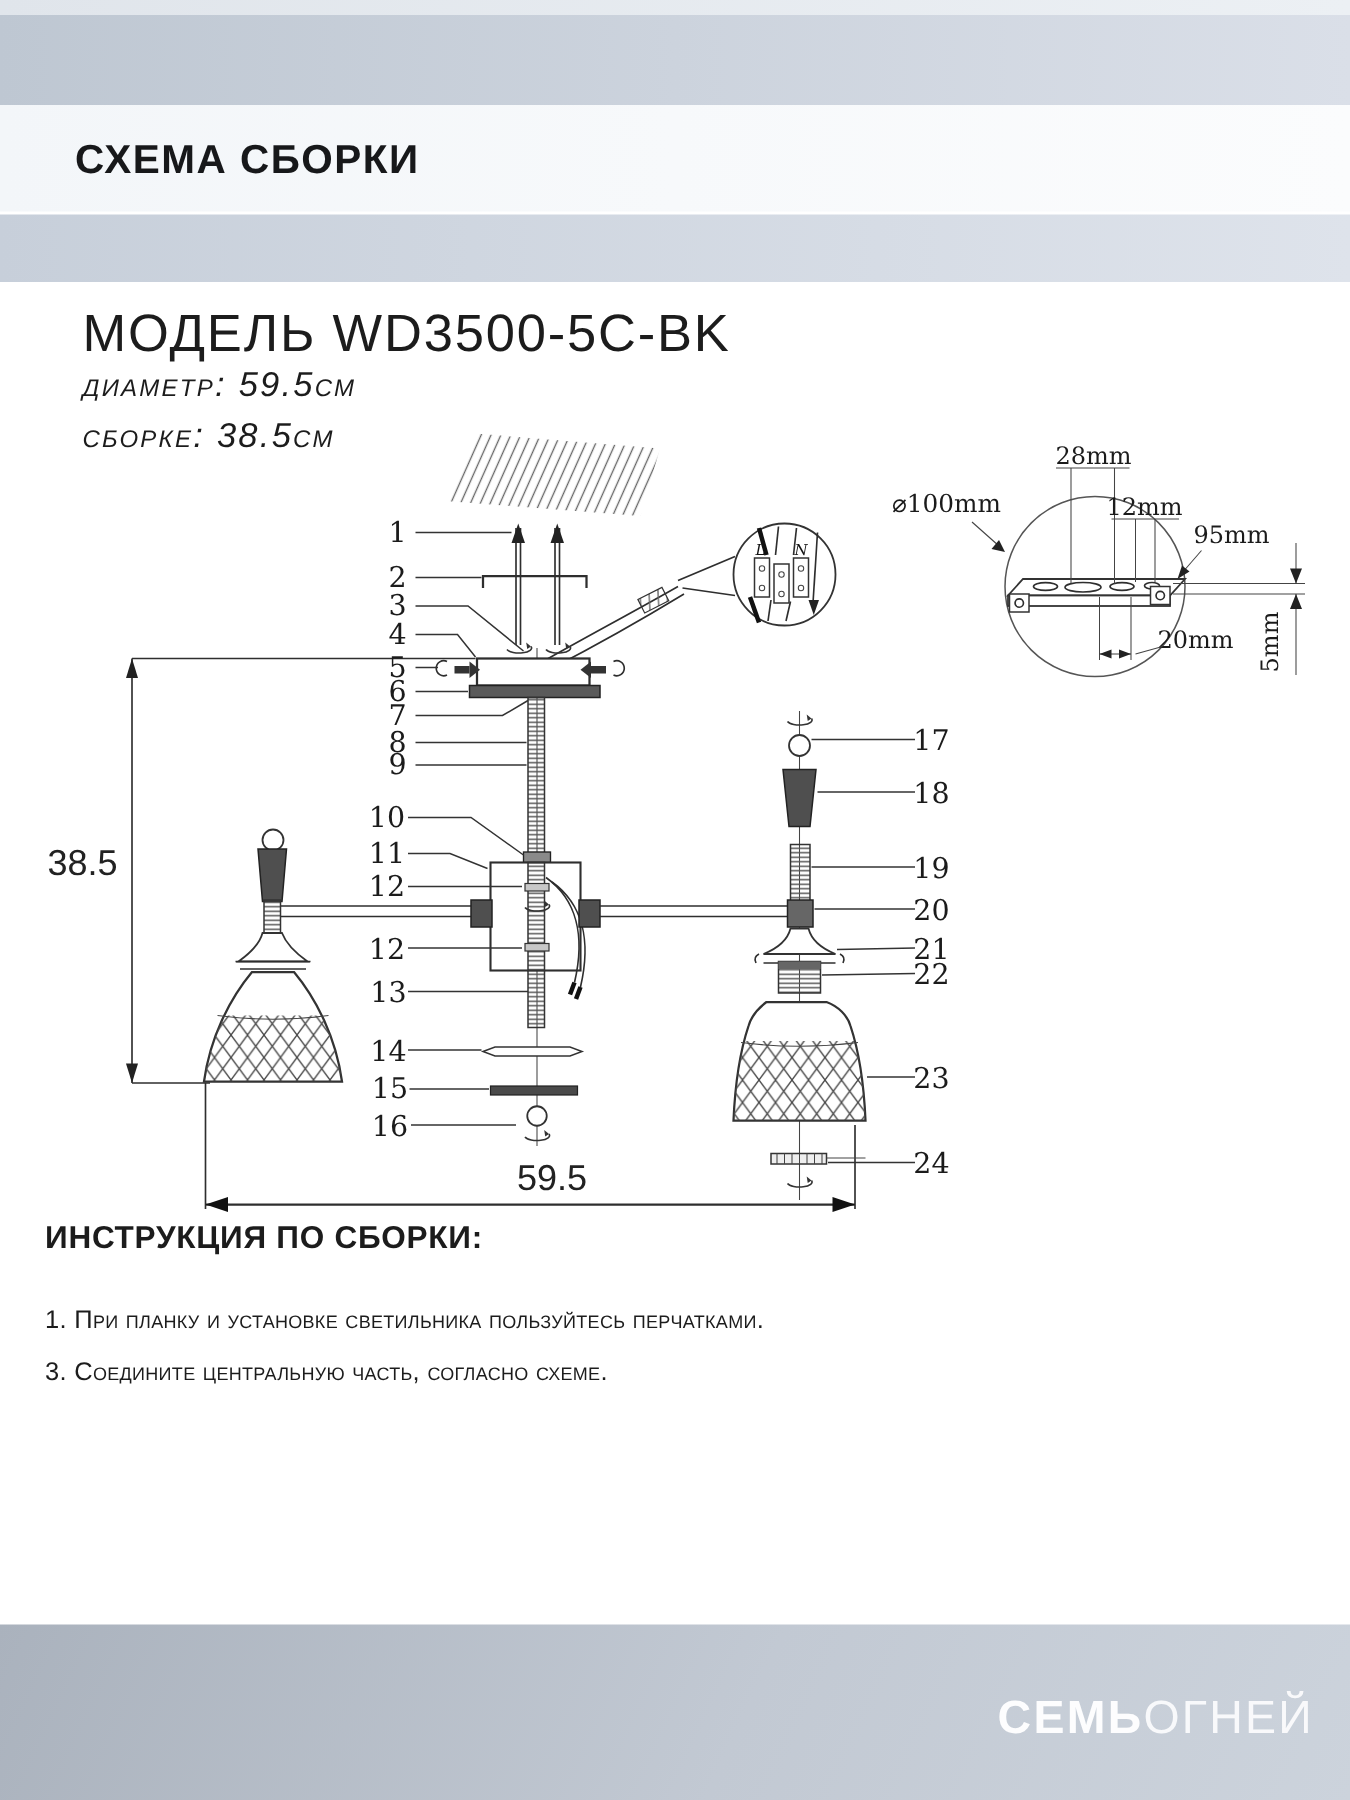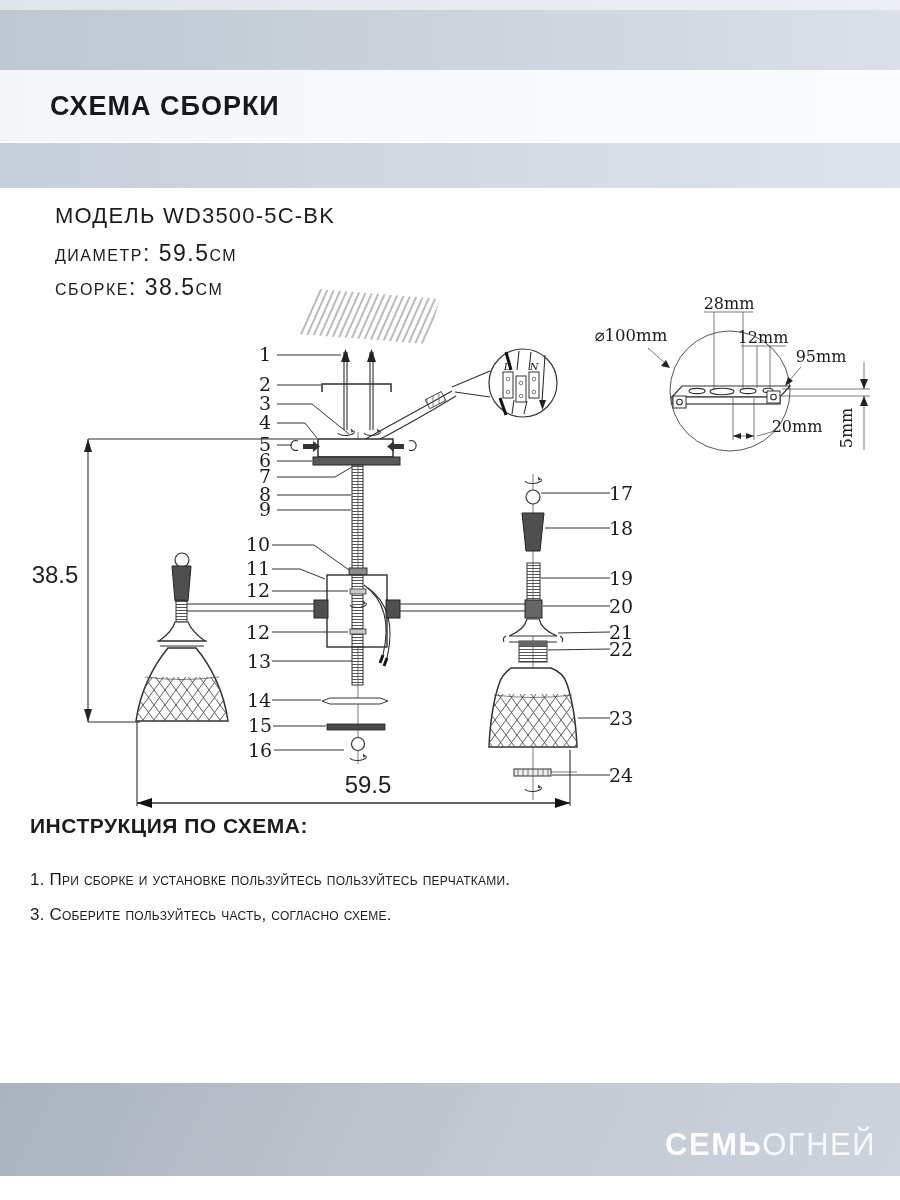--- a/index.html
+++ b/index.html
@@ -6,40 +6,40 @@
   body{width:900px;height:1200px;position:relative;background:#fff;
        font-family:"Liberation Sans",sans-serif;color:#1c1c1c;overflow:hidden;}
   .band{position:absolute;left:0;right:0;}
   #band1{top:0;height:10px;background:linear-gradient(90deg,#e0e5eb,#ecf0f4);}
   #band2{top:10px;height:60px;background:linear-gradient(90deg,#bec7d2,#dadfe8);}
   #band3{top:70px;height:71px;background:linear-gradient(90deg,#f3f6f9,#fbfcfd);}
   #band4{top:143px;height:45px;background:linear-gradient(90deg,#c7cfda,#dee3eb);}
   .page-title{position:absolute;left:50px;top:21px;font-size:27px;font-weight:700;
        letter-spacing:1px;color:#17181a;}
   .model-block{position:absolute;left:55px;top:203px;}
-  .model-line1{font-size:22px;letter-spacing:1.2px;margin-bottom:11px;}
-  .model-line{font-size:23px;letter-spacing:1.5px;font-variant:small-caps;margin-bottom:7px;}
+  .model-line1{font-size:35px;letter-spacing:1.2px;}
+  .model-line{font-size:23px;letter-spacing:1.5px;font-variant:small-caps;margin-bottom:7px;font-style:italic;}
   #diagram-svg{position:absolute;left:0;top:270px;width:900px;height:545px;}
   .ln{stroke:#2e2e2e;stroke-width:1.1;fill:none;}
   .ln2{stroke:#2e2e2e;stroke-width:1.5;fill:none;}
   .thin{stroke:#444;stroke-width:0.7;fill:none;}
   .lead{stroke:#333;stroke-width:1;fill:none;}
   .callout{font:19px "DejaVu Serif",serif;fill:#1b1b1b;}
   .mm{font:16px "DejaVu Serif",serif;fill:#1b1b1b;}
   .mmBig{font:16.5px "DejaVu Serif",serif;fill:#1b1b1b;}
   .dim{font:24px "Liberation Sans",sans-serif;fill:#222;}
   .term{font:italic 10px "DejaVu Serif",serif;fill:#111;}
   .fillwhite{fill:#ffffff;}
   .darkpart{fill:#4f4f4f;stroke:#222;stroke-width:1;}
   .graypart{fill:#5a5a5a;stroke:#222;stroke-width:1;}
   .instructions{position:absolute;left:30px;top:814px;width:856px;}
   .instructions h2{margin:0 0 30px 0;font-size:21px;font-weight:700;letter-spacing:.5px;}
   .instr{font-size:17px;font-variant:small-caps;letter-spacing:.2px;line-height:24px;
        margin-bottom:11px;padding-left:26px;text-indent:-26px;}
-  .footer{position:absolute;left:0;top:1083px;width:900px;height:93px;
+  .footer{position:absolute;left:0;top:1083px;width:900px;height:117px;
        background:linear-gradient(115deg,#aab2bd 0%,#c2c9d3 55%,#ccd3dc 100%);text-align:right;}
   .brand{position:absolute;right:24px;top:44px;font-size:31px;letter-spacing:1.5px;color:#fdfdfe;}
   .brand .b{font-weight:700;}
   .brand .l{font-weight:400;opacity:.92;}
 </style>
 </head>
 <body>
 
 <div class="band" id="band1"></div>
 <div class="band" id="band2"></div>
@@ -326,22 +326,22 @@
     <text class="callout" x="621" y="585" text-anchor="middle">19</text>
     <text class="callout" x="621" y="613" text-anchor="middle">20</text>
     <text class="callout" x="621" y="639" text-anchor="middle">21</text>
     <text class="callout" x="621" y="656" text-anchor="middle">22</text>
     <text class="callout" x="621" y="725" text-anchor="middle">23</text>
     <text class="callout" x="621" y="782" text-anchor="middle">24</text>
   </g>
 </svg>
 
 <div class="instructions">
-  <h2>ИНСТРУКЦИЯ ПО СХЕМА:</h2>
-  <div class="instr"><span>1.</span> <span>При сборке и установке пользуйтесь пользуйтесь перчатками.</span></div>
-  <div class="instr"><span>3.</span> <span>Соберите пользуйтесь часть, согласно схеме.</span></div>
+  <h2>ИНСТРУКЦИЯ ПО СБОРКИ:</h2>
+  <div class="instr"><span>1.</span> <span>При планку и установке светильника пользуйтесь перчатками.</span></div>
+  <div class="instr"><span>3.</span> <span>Соедините центральную часть, согласно схеме.</span></div>
 </div>
 
 <div class="footer">
   <div class="brand">
     <span class="b">СЕМЬ</span><span class="l">ОГНЕЙ</span>
   </div>
 </div>
 
 </body></html>

